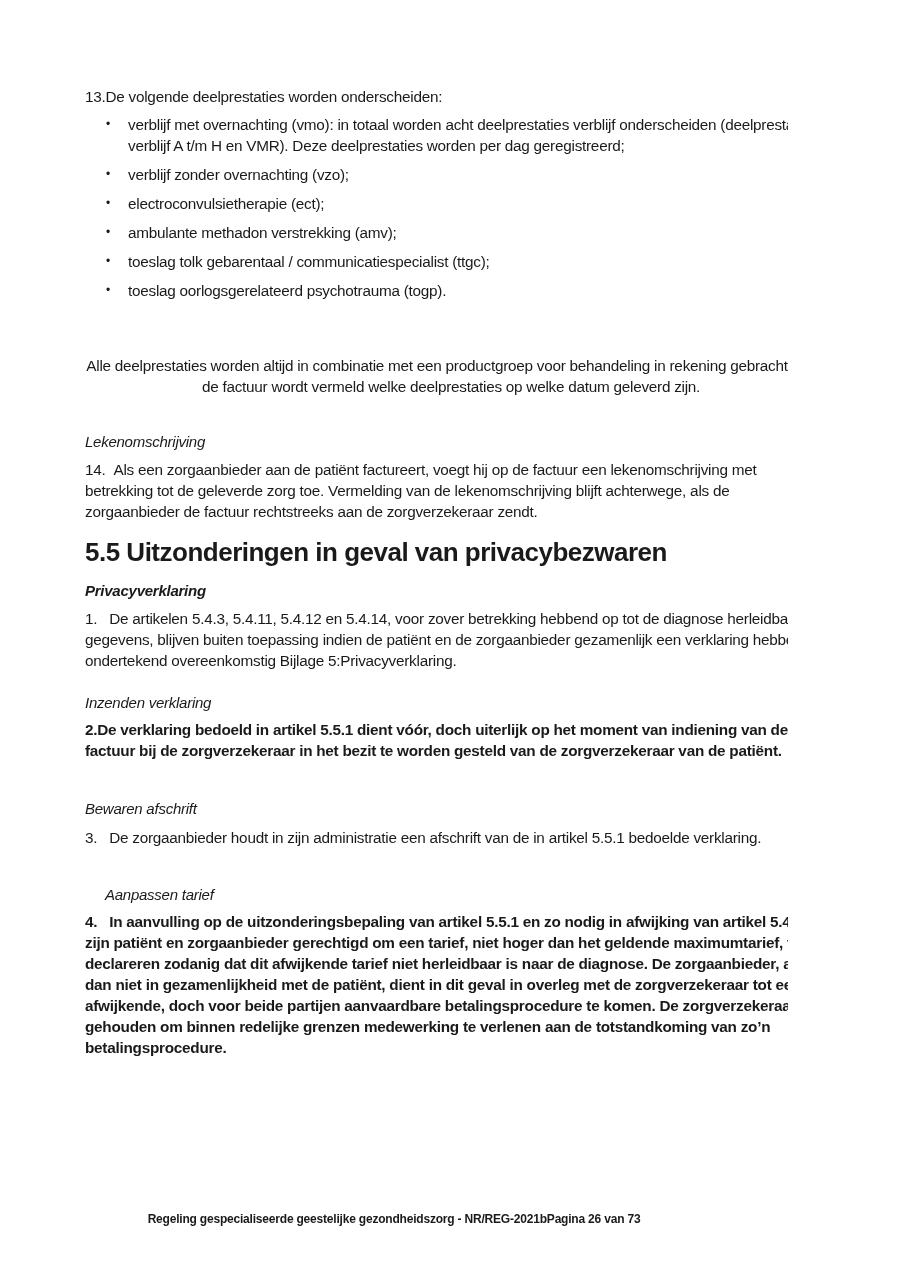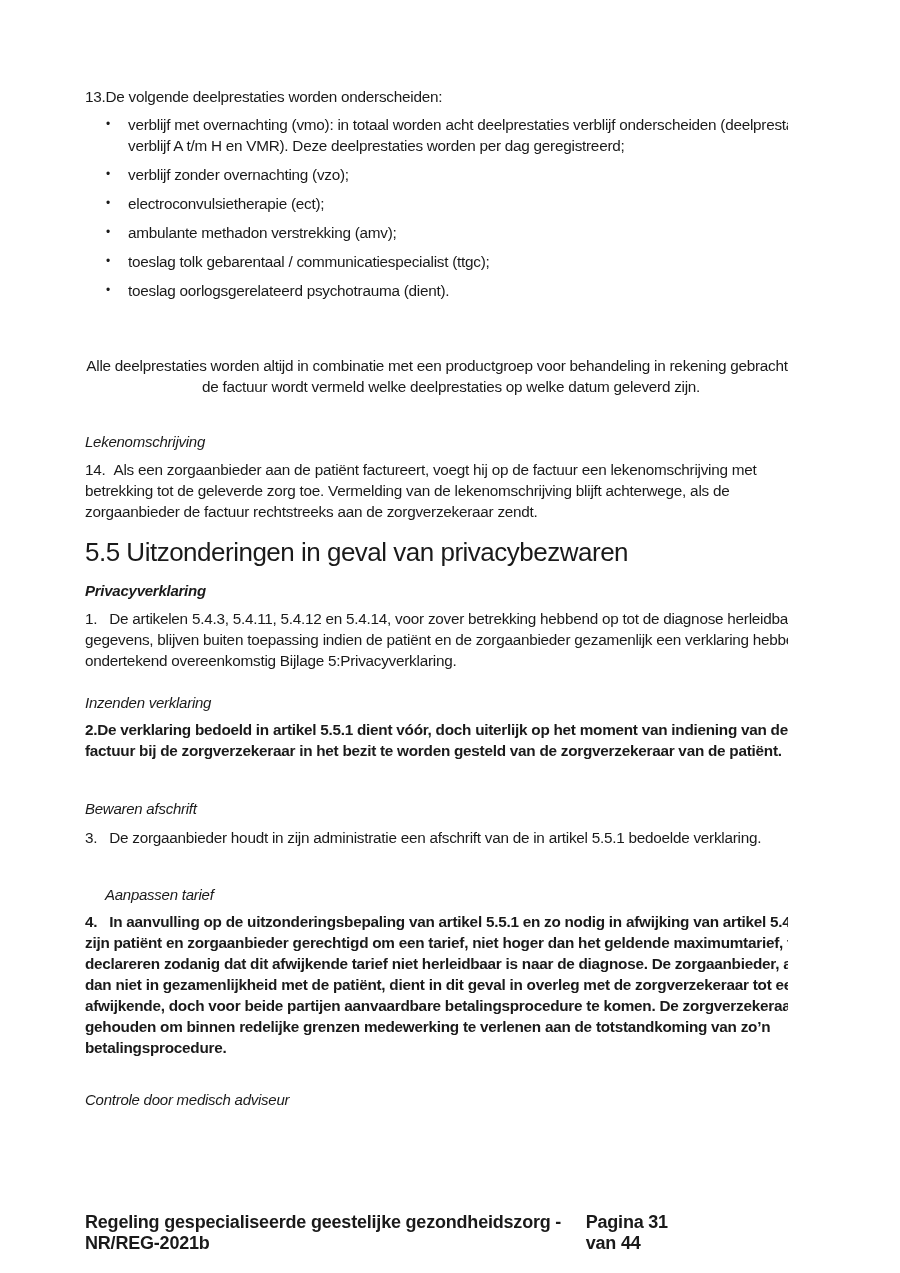--- a/index.html
+++ b/index.html
@@ -20,38 +20,38 @@
   .bullet-list{margin:7px 0 0 0;padding:0;list-style:none;}
   .bullet-item{display:flex;margin-bottom:8px;}
   .bullet-dot{
     width:22px;flex-shrink:0;margin-left:21px;
     font-size:12px;line-height:21px;color:#1a1a1a;
   }
   .bullet-text{flex:1;}
   .subhead{font-style:italic;font-size:15px;}
   .section-heading{
     font-size:26px;line-height:36px;letter-spacing:-0.5px;
-    font-weight:normal;margin:0;
+    font-weight:bold;margin:0;
   }
   .mt6{margin-top:6px;font-weight:bold;}
   .mt7{margin-top:7px;}
   .mt8{margin-top:8px;}
   .mt12{margin-top:12px;}
   .mt13{margin-top:10px;font-weight:bold;}
   .mt31{margin-top:31px;}
   .mt34{margin-top:34px;}
   .mt35{margin-top:21px;}
   .mt36{margin-top:36px;margin-left:20px;}
   .mt37{margin-top:37px;}
   .mt54{margin-top:54px;text-align:center;}
   .footer{
     position:absolute;
     left:85px;right:85px;top:1212px;
-    display:flex;justify-content:flex-start;
-    font-size:18px;font-weight:bold;letter-spacing:-0.2px;
+    display:flex;justify-content:center;
+    font-size:12px;font-weight:bold;letter-spacing:-0.2px;
     color:#1a1a1a;
   }
 </style>
 </head>
 <body>
 
 <div class="page">
   <div class="content">
 
     <p>13.De volgende deelprestaties worden onderscheiden:</p>
@@ -72,21 +72,21 @@
       <li class="bullet-item">
         <span class="bullet-dot">•</span>
         <span class="bullet-text">ambulante methadon verstrekking (amv);</span>
       </li>
       <li class="bullet-item">
         <span class="bullet-dot">•</span>
         <span class="bullet-text">toeslag tolk gebarentaal / communicatiespecialist (ttgc);</span>
       </li>
       <li class="bullet-item">
         <span class="bullet-dot">•</span>
-        <span class="bullet-text">toeslag oorlogsgerelateerd psychotrauma (dient).</span>
+        <span class="bullet-text">toeslag oorlogsgerelateerd psychotrauma (togp).</span>
       </li>
     </ul>
 
     <p class="mt54">Alle deelprestaties worden altijd in combinatie met een productgroep voor behandeling in rekening gebracht. Op de factuur wordt vermeld welke deelprestaties op welke datum geleverd zijn.</p>
 
     <p class="subhead mt34">Lekenomschrijving</p>
     <p class="mt7">14.&nbsp;&nbsp;Als een zorgaanbieder aan de patiënt factureert, voegt hij op de factuur een lekenomschrijving met betrekking tot de geleverde zorg toe. Vermelding van de lekenomschrijving blijft achterwege, als de zorgaanbieder de factuur rechtstreeks aan de zorgverzekeraar zendt.</p>
 
     <h2 class="section-heading mt12">5.5 Uitzonderingen in geval van privacybezwaren</h2>
 
@@ -95,21 +95,20 @@
 
     <p class="subhead mt35">Inzenden verklaring</p>
     <p class="mt6">2.De verklaring bedoeld in artikel 5.5.1 dient vóór, doch uiterlijk op het moment van indiening van de factuur bij de zorgverzekeraar in het bezit te worden gesteld van de zorgverzekeraar van de patiënt.</p>
 
     <p class="subhead mt37">Bewaren afschrift</p>
     <p class="mt8">3.&nbsp;&nbsp;&nbsp;De zorgaanbieder houdt in zijn administratie een afschrift van de in artikel 5.5.1 bedoelde verklaring.</p>
 
     <p class="subhead mt36">Aanpassen tarief</p>
     <p class="mt6">4.&nbsp;&nbsp;&nbsp;In aanvulling op de uitzonderingsbepaling van artikel 5.5.1 en zo nodig in afwijking van artikel 5.4.4 zijn patiënt en zorgaanbieder gerechtigd om een tarief, niet hoger dan het geldende maximumtarief, te declareren zodanig dat dit afwijkende tarief niet herleidbaar is naar de diagnose. De zorgaanbieder, al dan niet in gezamenlijkheid met de patiënt, dient in dit geval in overleg met de zorgverzekeraar tot een afwijkende, doch voor beide partijen aanvaardbare betalingsprocedure te komen. De zorgverzekeraar is gehouden om binnen redelijke grenzen medewerking te verlenen aan de totstandkoming van zo’n betalingsprocedure.</p>
 
-    <p class="subhead mt31">Controle door medisch adviseur</p>
 
   </div>
 
   <div class="footer">
     <span>Regeling gespecialiseerde geestelijke gezondheidszorg - NR/REG-2021b</span>
-    <span>Pagina 31 van 44</span>
+    <span>Pagina 26 van 73</span>
   </div>
 </div>
 
 </body></html>

